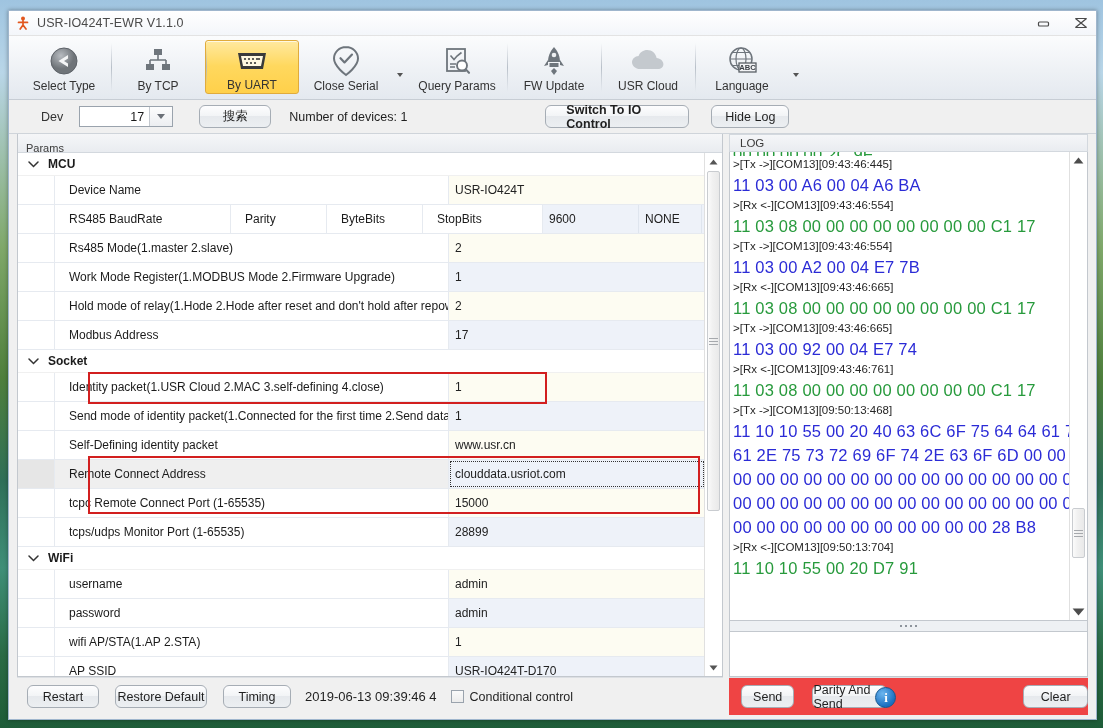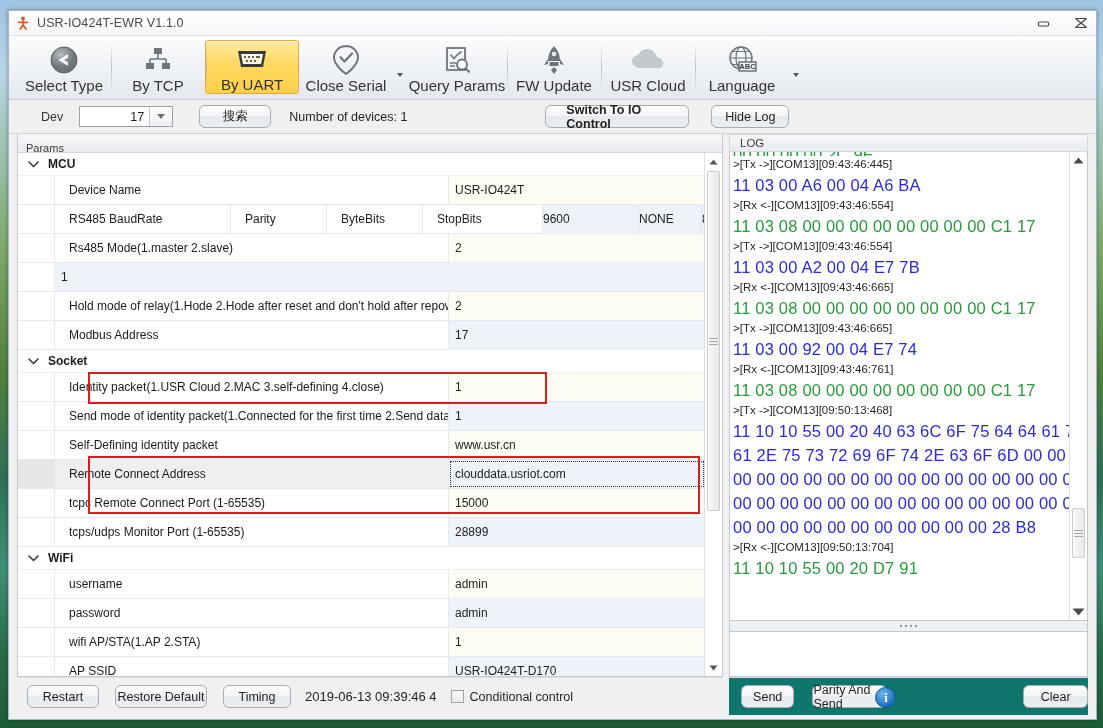--- a/index.html
+++ b/index.html
@@ -35,21 +35,21 @@
   }
   .rb{
     width:94px;display:flex;flex-direction:column;align-items:center;justify-content:center;
     position:relative;cursor:default;padding-top:2px;
   }
   .rb + .rb::before{
     content:"";position:absolute;left:0;top:7px;bottom:7px;width:1px;
     background:linear-gradient(180deg,rgba(190,197,206,0),rgba(175,183,193,.85),rgba(190,197,206,0));
   }
   .rb .ico{height:33px;display:flex;align-items:center;justify-content:flex-end;}
-  .rb .lbl{font-size:15px;color:#333;margin-top:1px;white-space:nowrap;}
+  .rb .lbl{font-size:12px;color:#333;margin-top:1px;white-space:nowrap;}
   .rb.active{
     background:linear-gradient(180deg,#ffe9a0 0%,#ffd85e 48%,#ffd04a 100%);
     border:1px solid #e0ab3c;border-radius:3px;margin:4px 0 5px;width:92px;
     box-shadow:inset 0 1px 0 rgba(255,255,255,.7);
   }
   .rb.active + .rb::before{background:none;}
   .rb.wide{width:100px;}
   .caret-btn{
     width:14px;display:flex;align-items:center;justify-content:center;cursor:default;
   }
@@ -117,21 +117,21 @@
     flex:1 1 auto;display:flex;align-items:center;padding-left:6px;box-sizing:border-box;
     font-size:12px;color:#222;overflow:hidden;white-space:nowrap;
   }
   .p-row.odd .valcell{background:#fdfcf2;}
   .p-row.even .valcell{background:#eef2f9;}
   .p-row .sub-n{
     flex:0 0 auto;display:flex;align-items:center;padding-left:14px;box-sizing:border-box;
     font-size:12px;color:#1b1b1b;background:#fff;border-right:1px solid #e6eaf0;white-space:nowrap;
   }
   .p-row .sub-v{
-    flex:0 0 auto;display:flex;align-items:center;box-sizing:border-box;
+    flex:0 0 auto;display:flex;align-items:center;padding-left:6px;box-sizing:border-box;
     font-size:12px;color:#222;border-right:1px solid #dfe5ee;white-space:nowrap;
   }
   .p-row .sub-v.even{background:#eef2f9;}
   .editing{outline:1px dotted #333;outline-offset:-2px;}
   
   .redbox{position:absolute;border:2.5px solid #d21f1f;pointer-events:none;z-index:5;}
   
   .vsb{
     position:absolute;right:0;top:0;bottom:0;width:17px;
     background:#fff;border-left:1px solid #e0e0e0;
@@ -179,21 +179,21 @@
   }
   #left-footer .btn{height:23px;}
   #restart-btn{width:72px;margin-left:10px;}
   #restore-btn{width:92px;margin-left:16px;}
   #timing-btn{width:68px;margin-left:16px;}
   #fdate{font-size:13px;color:#1f1f1f;margin-left:14px;}
   #cond-wrap{display:flex;align-items:center;margin-left:14px;gap:6px;}
   .cb{width:13px;height:13px;border:1px solid #9aa3ad;background:linear-gradient(180deg,#fafafa,#ececec);box-sizing:border-box;}
   #cond-wrap label{font-size:12.5px;color:#1f1f1f;}
   #right-footer{
-    height:37px;flex:0 0 auto;display:flex;align-items:center;background:#0f766e;border-top:1px solid #dcdfe3;
+    height:37px;flex:0 0 auto;display:flex;align-items:center;background:#ef4444;border-top:1px solid #dcdfe3;
   }
   #right-footer .btn{height:23px;}
   #send-btn{width:76px;margin-left:12px;}
   #parity-btn{width:100px;margin-left:18px;position:relative;padding-right:16px;}
   #info-badge{
     position:absolute;right:-10px;top:1px;width:19px;height:19px;border-radius:50%;
     background:radial-gradient(circle at 35% 30%,#6cb6ef,#1b6fc0 70%);
     border:1px solid #15578f;display:flex;align-items:center;justify-content:center;
     color:#fff;font-size:13px;font-weight:bold;font-family:"Liberation Serif",serif;
   }
@@ -389,20 +389,21 @@
                 <div class="sub-v even" style="width: 63px;">NONE</div>
                 <div class="sub-v even" style="width: 63px;">8</div>
               </div>
               <div class="p-row odd">
                 <div class="gut"></div>
                 <div class="namecell">Rs485 Mode(1.master 2.slave)</div>
                 <div class="valcell">2</div>
               </div>
               <div class="p-row even">
                 <div class="gut"></div>
+                <div class="namecell">Work Mode Register(1.MODBUS Mode 2.Firmware Upgrade)</div>
                 <div class="valcell">1</div>
               </div>
               <div class="p-row odd">
                 <div class="gut"></div>
                 <div class="namecell">Hold mode of relay(1.Hode 2.Hode after reset and don't hold after repow</div>
                 <div class="valcell">2</div>
               </div>
               <div class="p-row even">
                 <div class="gut"></div>
                 <div class="namecell">Modbus Address</div>

